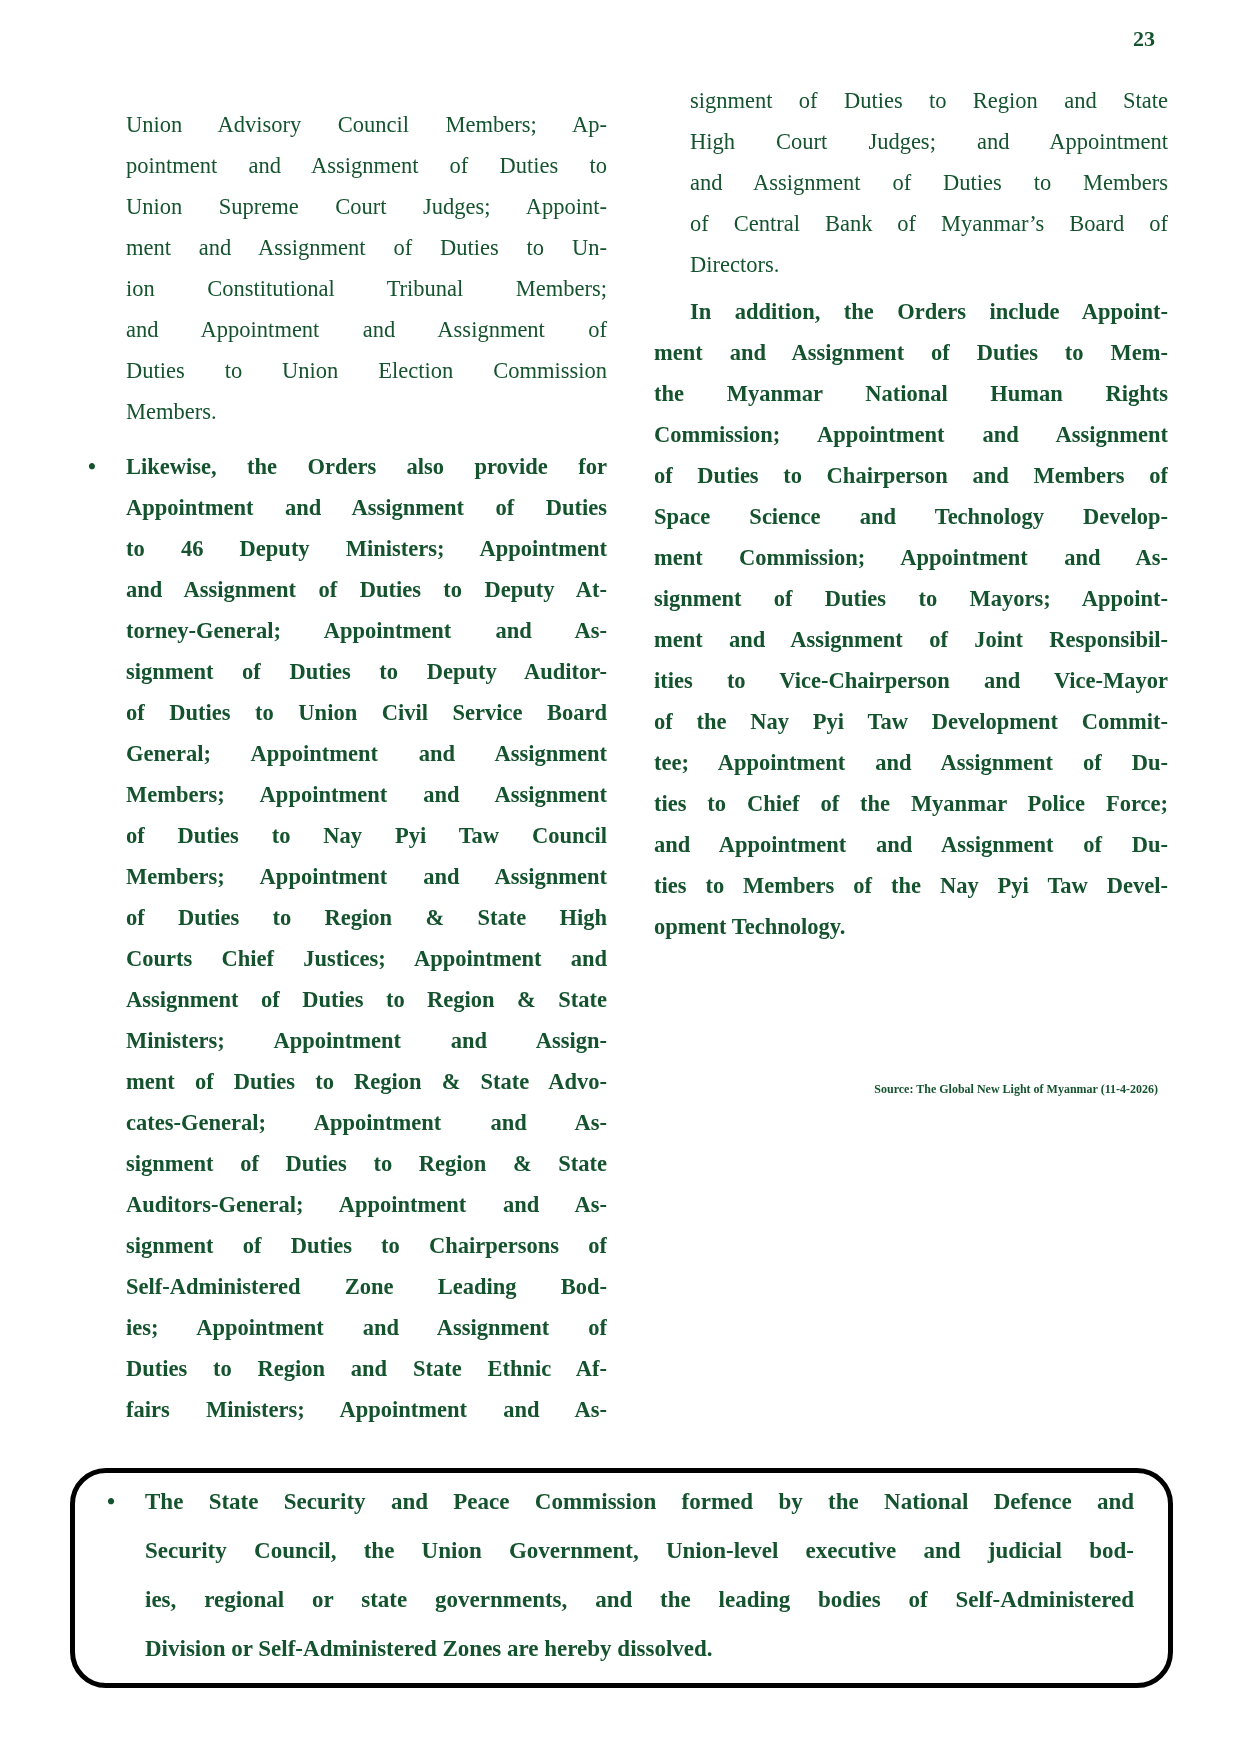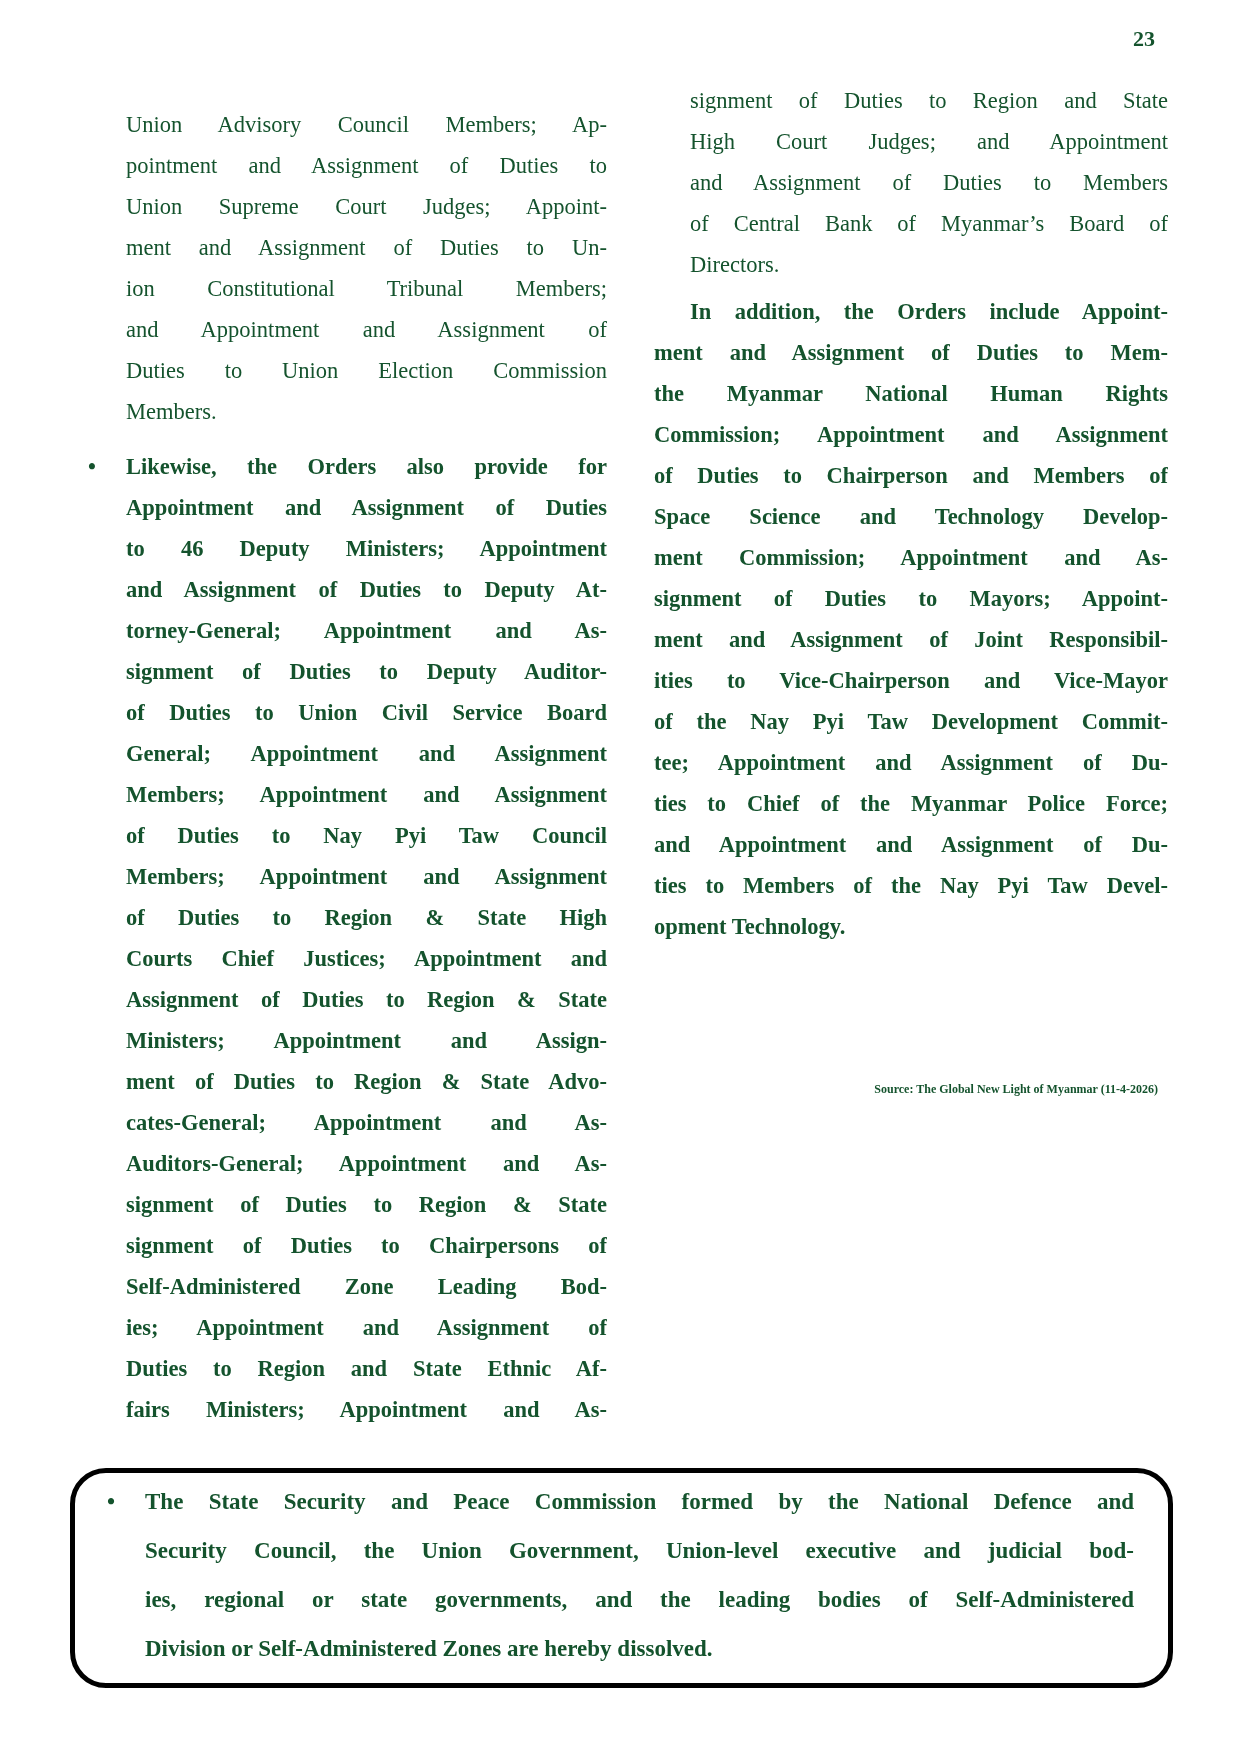--- a/index.html
+++ b/index.html
@@ -80,22 +80,22 @@
         <div class="line jline">General; Appointment and Assignment</div>
         <div class="line jline">Members; Appointment and Assignment</div>
         <div class="line jline">of Duties to Nay Pyi Taw Council</div>
         <div class="line jline">Members; Appointment and Assignment</div>
         <div class="line jline">of Duties to Region &amp; State High</div>
         <div class="line jline">Courts Chief Justices; Appointment and</div>
         <div class="line jline">Assignment of Duties to Region &amp; State</div>
         <div class="line jline">Ministers; Appointment and Assign-</div>
         <div class="line jline">ment of Duties to Region &amp; State Advo-</div>
         <div class="line jline">cates-General; Appointment and As-</div>
+        <div class="line jline">signment of Duties to Region &amp; State</div>
         <div class="line jline">Auditors-General; Appointment and As-</div>
-        <div class="line jline">signment of Duties to Region &amp; State</div>
         <div class="line jline">signment of Duties to Chairpersons of</div>
         <div class="line jline">Self-Administered Zone Leading Bod-</div>
         <div class="line jline">ies; Appointment and Assignment of</div>
         <div class="line jline">Duties to Region and State Ethnic Af-</div>
         <div class="line jline">fairs Ministers; Appointment and As-</div>
       </div>
   </div>
 
   <div class="col col-right">
     <div class="para hang2">

